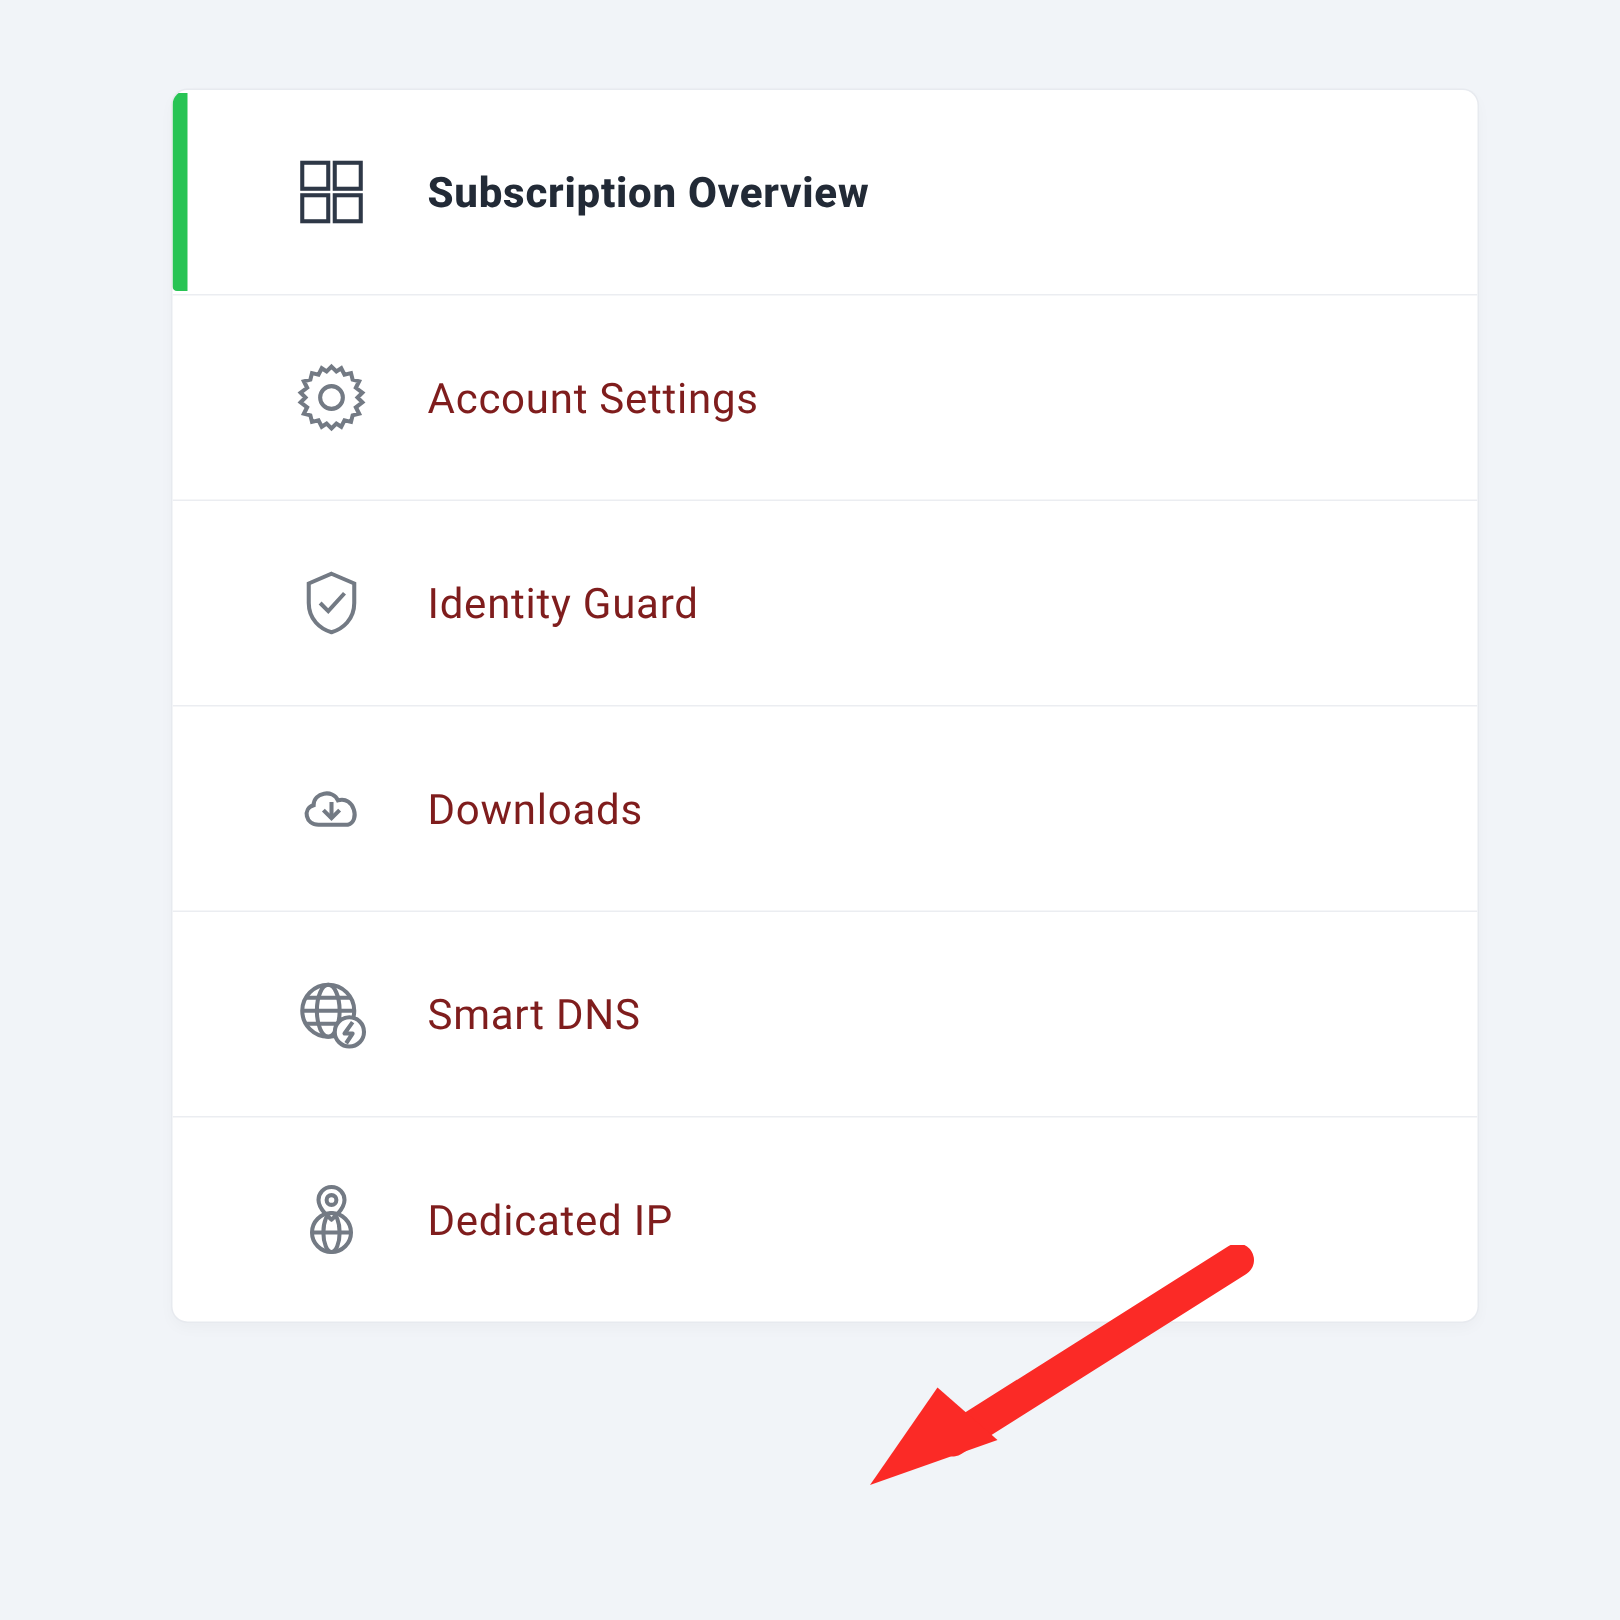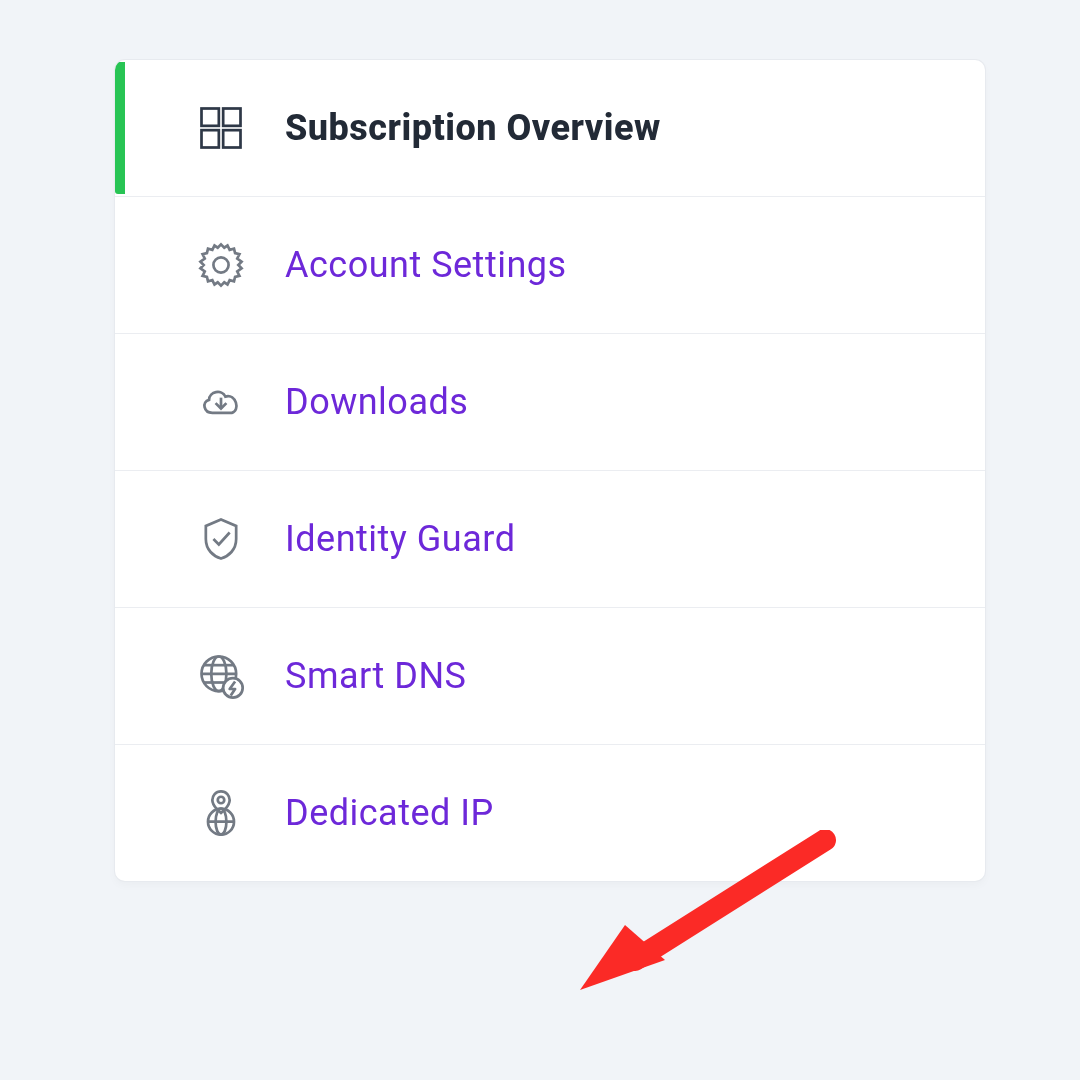--- a/index.html
+++ b/index.html
@@ -22,21 +22,21 @@
       display:flex; align-items:center;
       gap:38px;
       padding:42px 52px 42px 80px;
       border-bottom:1px solid #ebedf1;
       cursor:pointer;
       color:#2e3847;
       position:relative;
     }
     .item:last-child{ border-bottom:none; }
     .item .label{
-      font-size:36px;
+      font-size:28px;
       letter-spacing:.5px;
       color:#2e3847;
     }
     .item.active{
       padding-left:80px;
     }
     .item.active::before{
       content:"";
       position:absolute;
       left:0; top:2px; bottom:2px;
@@ -44,21 +44,21 @@
       background:#28c454;
       border-radius:3px 0 0 3px;
     }
     .item.active .label{ font-weight:800; color:#222a36; }
     .ico{
       width:52px; height:52px; flex:0 0 52px;
       display:inline-flex; align-items:center; justify-content:center;
     }
     .ico svg{ width:52px; height:52px; stroke:#2e3847; stroke-width:2.5; fill:none; }
     .item:not(.active) .ico svg{ stroke:#737a84; }
-    .item:not(.active) .label{ color:#6d28d9; }
+    .item:not(.active) .label{ color:#7f1d1d; }
     
     .arrow{
       position:absolute;
       left:565px; top:830px;
       pointer-events:none;
     }
     .arrow svg{ width:280px; height:180px; }
   </style>
 </head>
 <body>
@@ -83,36 +83,36 @@
         <circle cx="24" cy="24" r="7"></circle>
         <path d="M24 5 L27 8 L30 6 L32 10 L36 9 L37 13 L41 14 L39 18 L43 21 L40 24 L43 27 L39 30 L41 34 L37 35 L36 39 L32 38 L30 42 L27 40 L24 43 L21 40 L18 42 L16 38 L12 39 L11 35 L7 34 L9 30 L5 27 L8 24 L5 21 L9 18 L7 14 L11 13 L12 9 L16 10 L18 6 L21 8 Z"></path>
       </svg>
     </span>
     <span class="label">Account Settings</span>
   </div>
 
   <div class="item">
     <span class="ico">
       <svg viewBox="0 0 48 48">
+        <path d="M24 6 L38 12 V24 C38 34 31 40 24 42 C17 40 10 34 10 24 V12 Z"></path>
+        <polyline points="17,24 22,29 32,18"></polyline>
+      </svg>
+    </span>
+    <span class="label">Identity Guard</span>
+  </div>
+
+  <div class="item">
+    <span class="ico">
+      <svg viewBox="0 0 48 48">
         <path d="M16 34 C8 34 6 24 13 22 C13 14 25 12 28 19 C38 16 42 32 34 34 Z"></path>
         <line x1="24" y1="20" x2="24" y2="30"></line>
         <polyline points="19,25 24,30 29,25"></polyline>
       </svg>
     </span>
     <span class="label">Downloads</span>
-  </div>
-
-  <div class="item">
-    <span class="ico">
-      <svg viewBox="0 0 48 48">
-        <path d="M24 6 L38 12 V24 C38 34 31 40 24 42 C17 40 10 34 10 24 V12 Z"></path>
-        <polyline points="17,24 22,29 32,18"></polyline>
-      </svg>
-    </span>
-    <span class="label">Identity Guard</span>
   </div>
 
   <div class="item">
     <span class="ico">
       <svg viewBox="0 0 48 48">
         <circle cx="22" cy="22" r="16"></circle>
         <ellipse cx="22" cy="22" rx="7" ry="16"></ellipse>
         <line x1="6" y1="22" x2="38" y2="22"></line>
         <line x1="8" y1="14" x2="36" y2="14"></line>
         <line x1="8" y1="30" x2="36" y2="30"></line>

